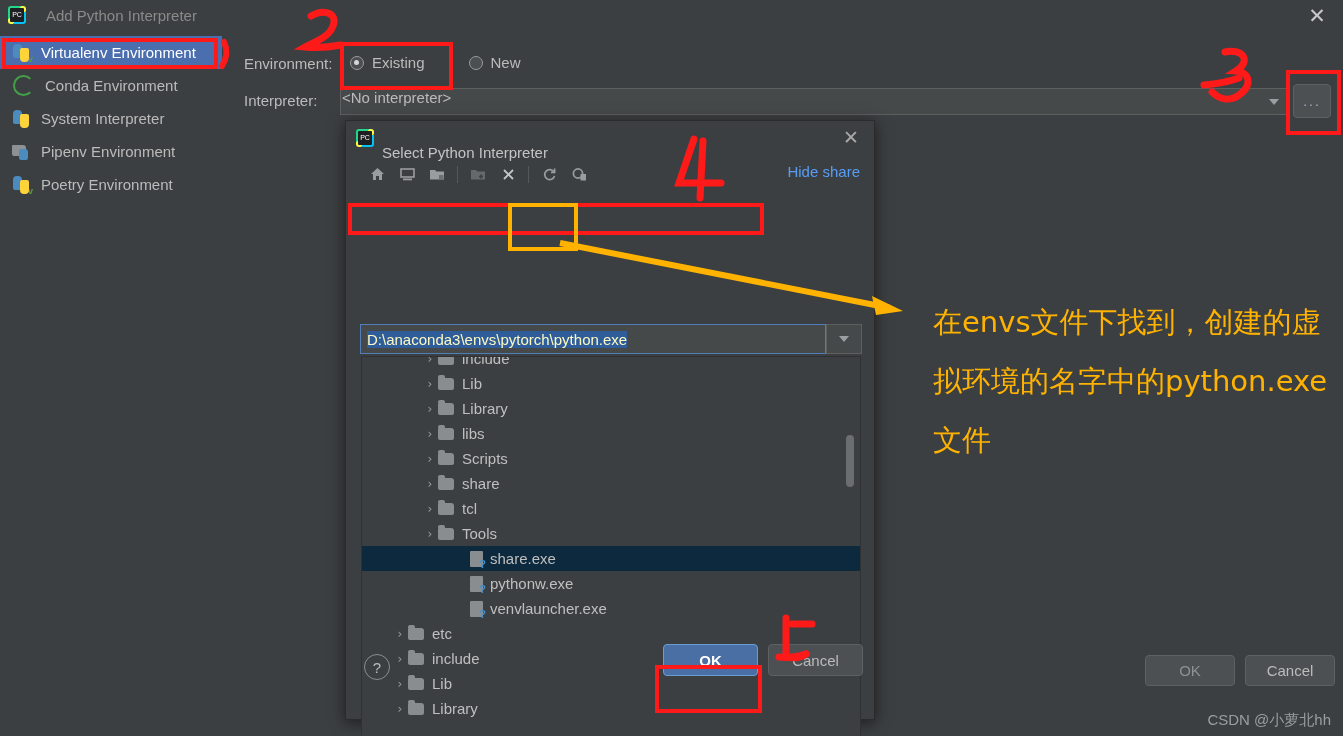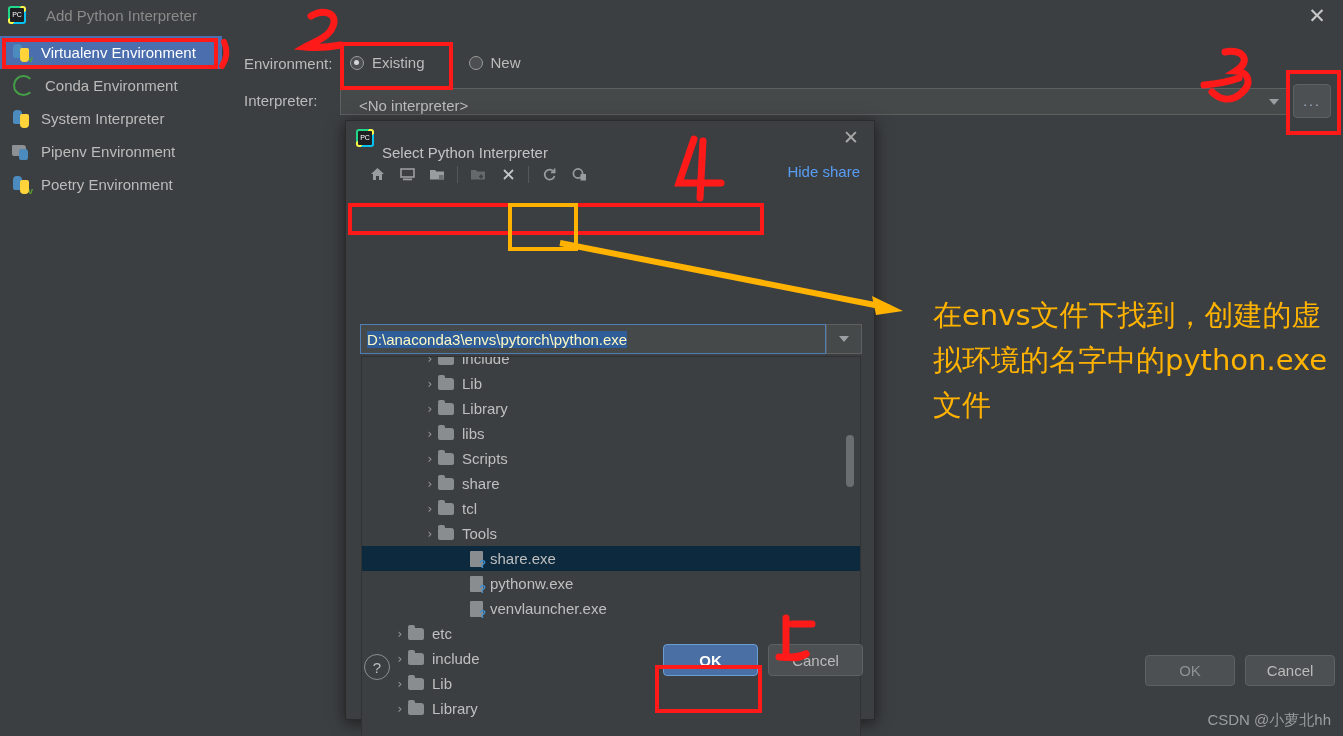--- a/index.html
+++ b/index.html
@@ -89,21 +89,21 @@
     margin-right:8px; position:relative; box-sizing:border-box; background:#4b4f51;
   }
   .radio.on .dot::after{
     content:""; position:absolute; left:3px; top:3px; width:5px; height:5px;
     border-radius:50%; background:#d6d6d6;
   }
 
   .interp-combo{
     position:absolute; left:340px; top:88px; width:948px; height:27px;
     background:#45494a; border:1px solid #5e6060; box-sizing:border-box;
-    display:flex; align-items:flex-end; color:#bbbbbb; font-size:15px; padding-left:18px;
+    display:flex; align-items:flex-start; color:#bbbbbb; font-size:15px; padding-left:1px;
   }
   .combo-arrow{
     position:absolute; right:0; top:0; width:26px; height:25px;
     display:flex; align-items:center; justify-content:center;
   }
   .tri-down{ width:0;height:0;border-left:5px solid transparent;border-right:5px solid transparent;
              border-top:6px solid #9b9fa1;}
   .ellipsis-btn{
     position:absolute; left:1293px; top:84px; width:38px; height:34px;
     background:#4c5052; border:1px solid #5e6162; border-radius:4px;
@@ -206,21 +206,21 @@
   .child-cancel{
     position:absolute; left:422px; top:523px; width:95px; height:32px;
   }
 
   
   .anno { position:absolute; pointer-events:none; }
   .redbox{ position:absolute; border:4px solid #ff1a1a; box-sizing:border-box; pointer-events:none;}
   .orangebox{ position:absolute; border:4px solid #ffb300; box-sizing:border-box; pointer-events:none;}
   .cn-note{
     position:absolute; left:933px; top:293px; width:410px;
-    color:#ffb300; font-size:29px; line-height:45px;
+    color:#ffb300; font-size:29px; line-height:59px;
     font-family:"DejaVu Sans","Liberation Sans",sans-serif;
   }
   .watermark{
     position:absolute; right:12px; bottom:6px; color:#9b9ea0; font-size:15px;
   }
 </style>
 </head>
 <body>
 
 <div id="root">

